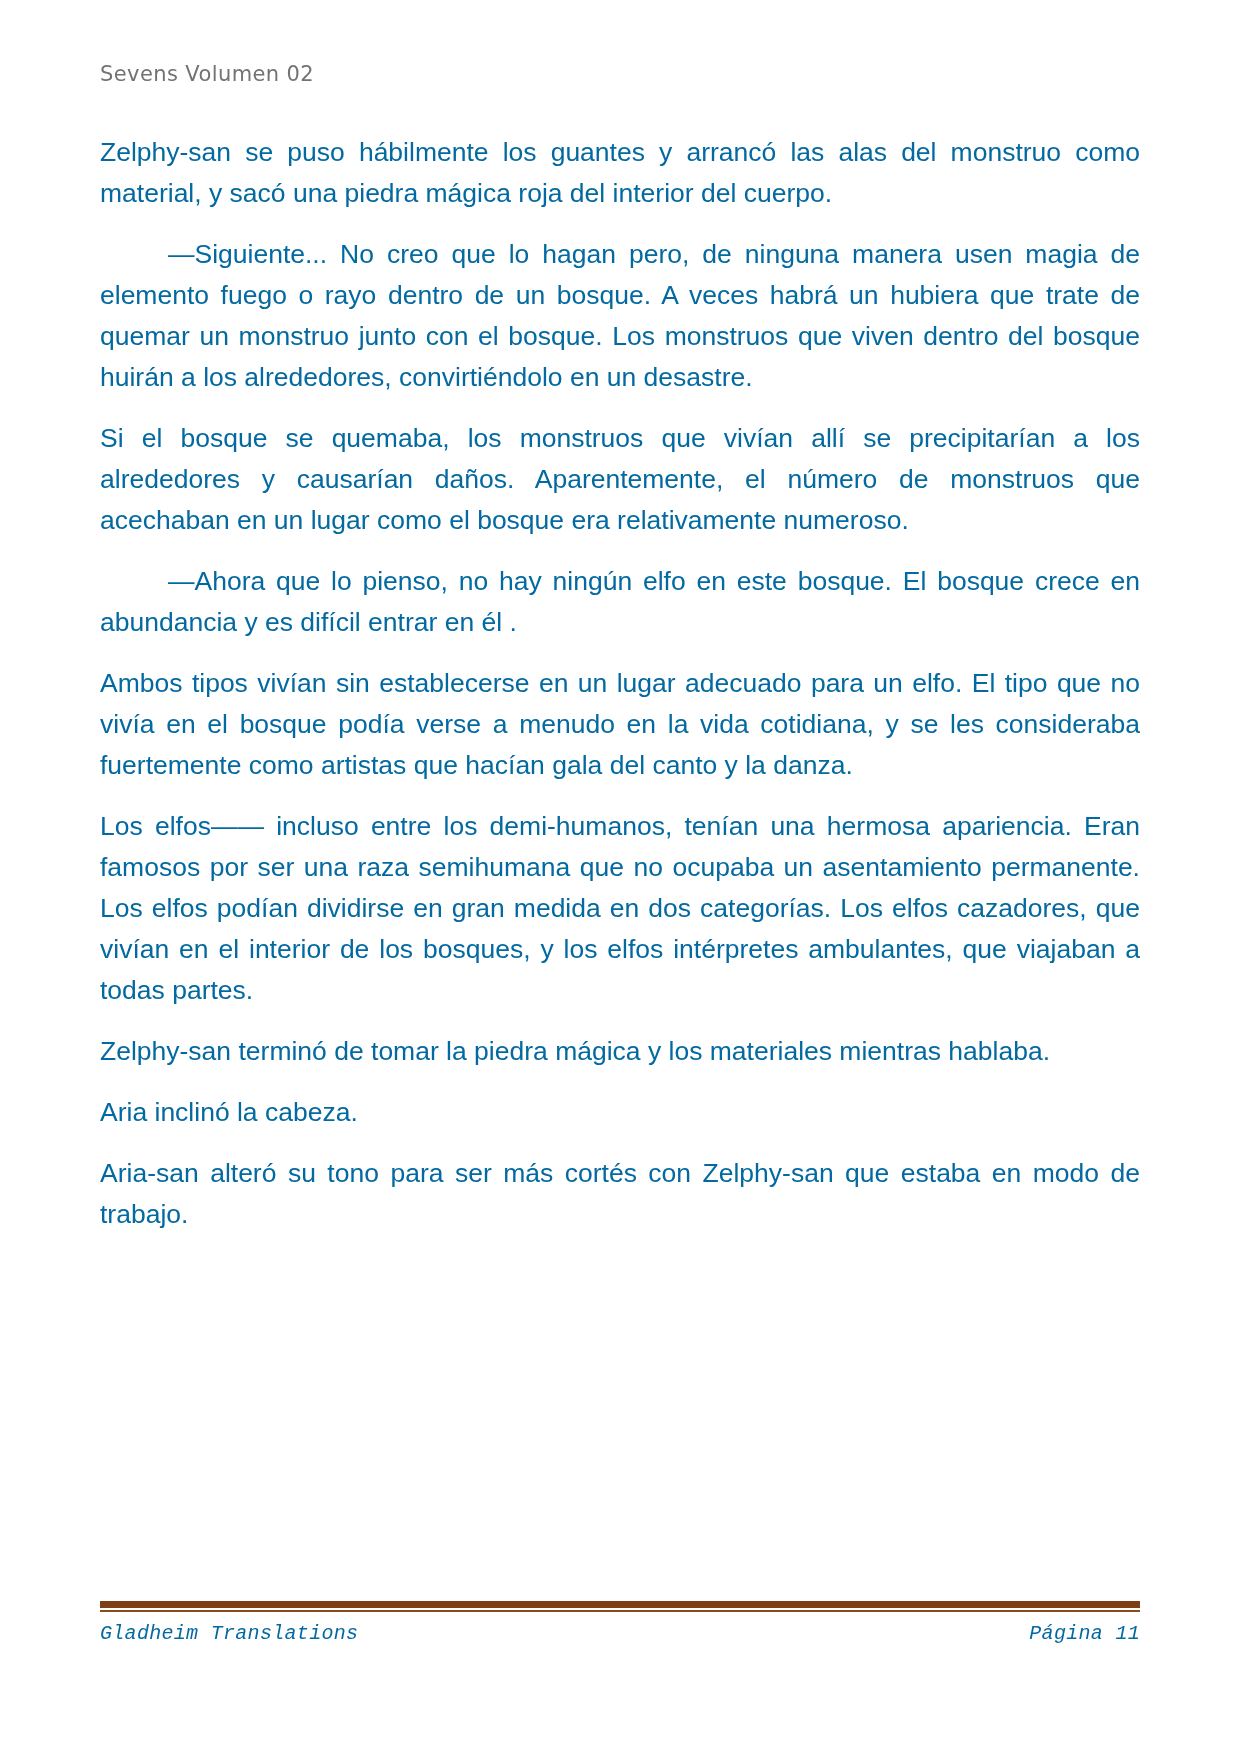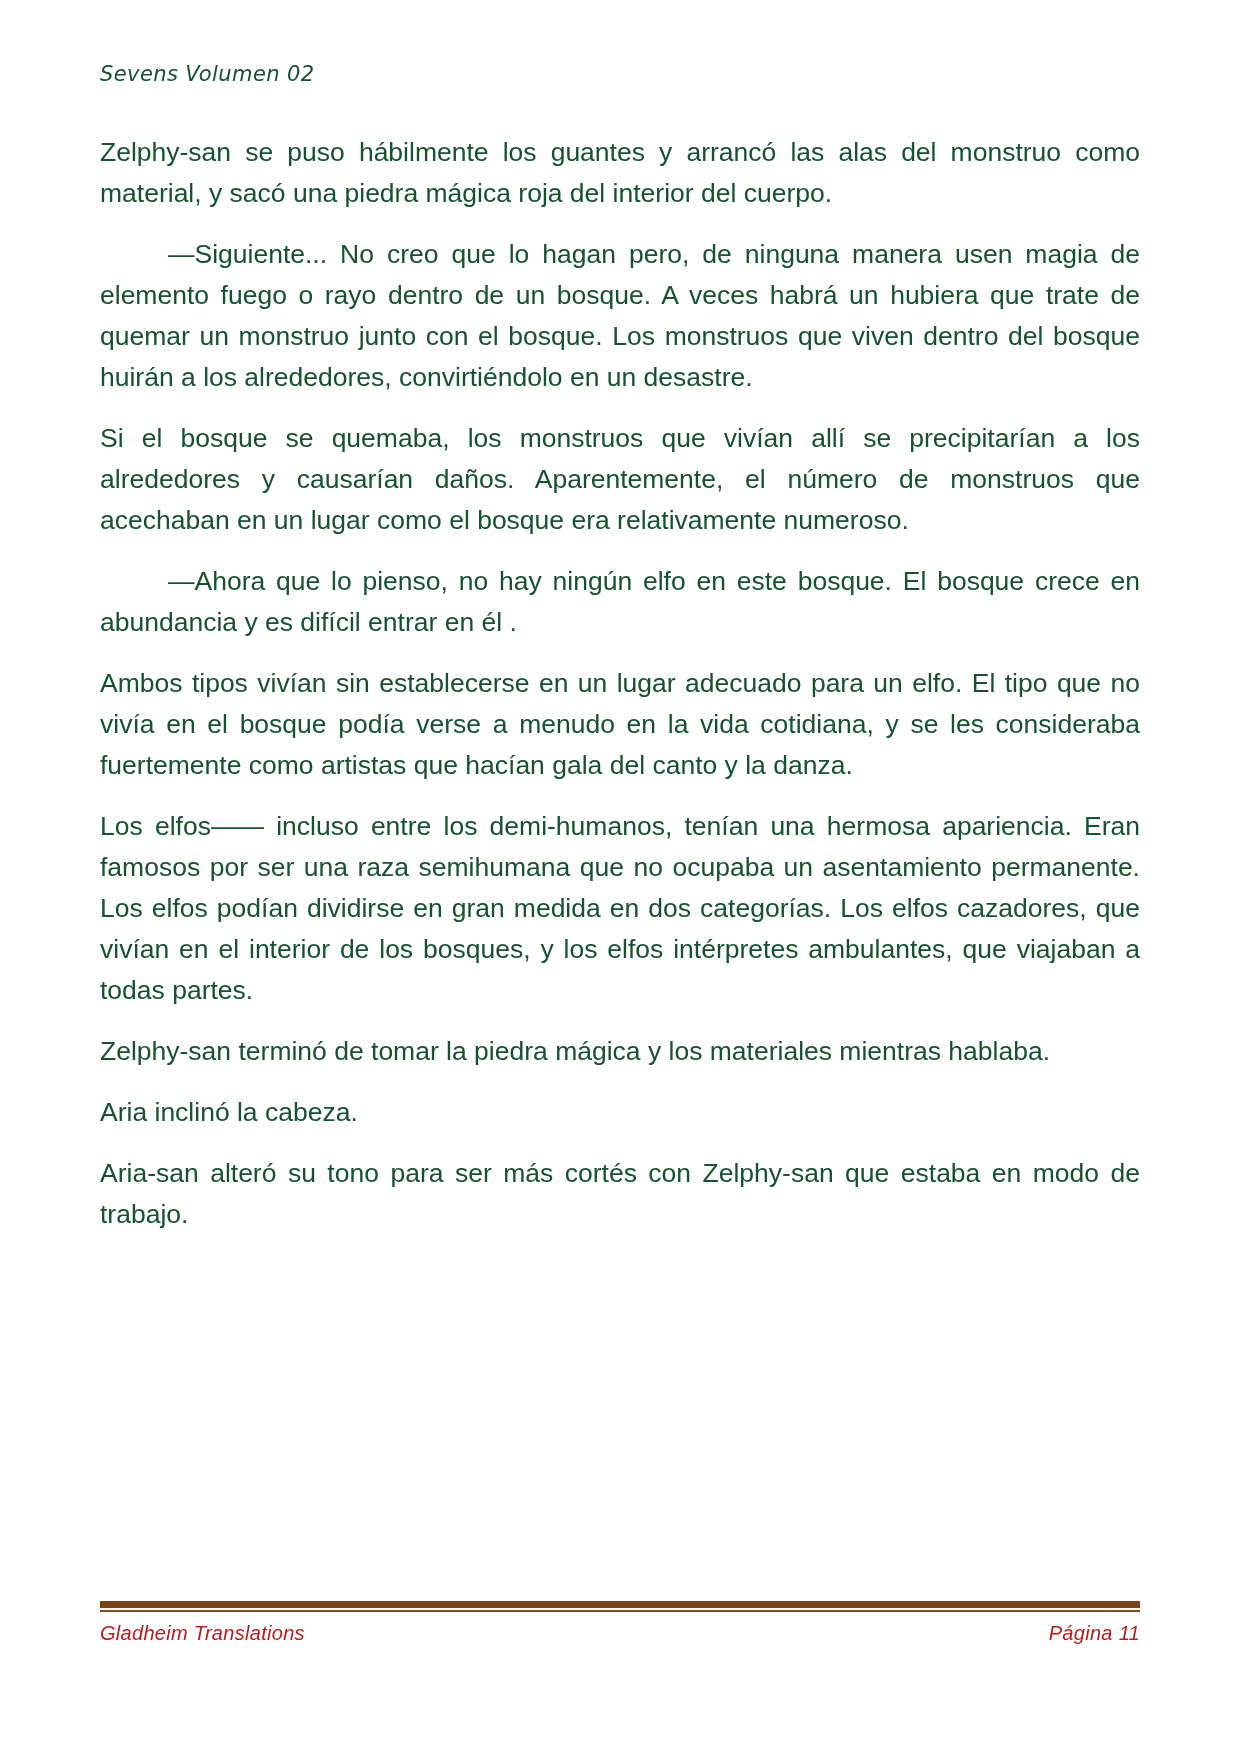--- a/index.html
+++ b/index.html
@@ -28,42 +28,41 @@
   
   .page-header {
     position: absolute;
     left: 100px;
     top: 62px;
     width: 1040px;
     height: 40px;
   }
   .header-title {
     font-family: "DejaVu Sans", sans-serif;
-    font-style: italic;
     font-size: 21px;
     letter-spacing: 0.4px;
-    color: #14532d;
+    color: #737373;
     white-space: nowrap;
   }
 
   
   .content {
     position: absolute;
     left: 100px;
     top: 132px;
     width: 1040px;
   }
 
   .para {
     font-size: 26.5px;
     line-height: 41px;
     text-align: justify;
     text-justify: inter-word;
     margin: 0 0 20px 0;
-    color: #14532d;
+    color: #0369a1;
     -webkit-hyphens: none;
     hyphens: none;
     word-spacing: 0px;
   }
   .para:last-child {
     margin-bottom: 6px;
   }
   .para.dialogue {
     text-indent: 68px;
   }
@@ -96,25 +95,25 @@
     position: absolute;
     left: 100px;
     top: 1622px;
     width: 1040px;
     display: flex;
     justify-content: space-between;
     align-items: baseline;
   }
   .footer-left,
   .footer-right {
-    font-family: Liberation Sans, sans-serif;
+    font-family: Liberation Mono, monospace;
     font-style: italic;
     font-size: 20px;
     letter-spacing: 0.3px;
-    color: #b91c1c;
+    color: #0369a1;
     white-space: nowrap;
   }
 </style>
 </head>
 <body>
 
 <div class="page">
 
   <div class="page-header">
     <div class="header-title">Sevens Volumen 02</div>

